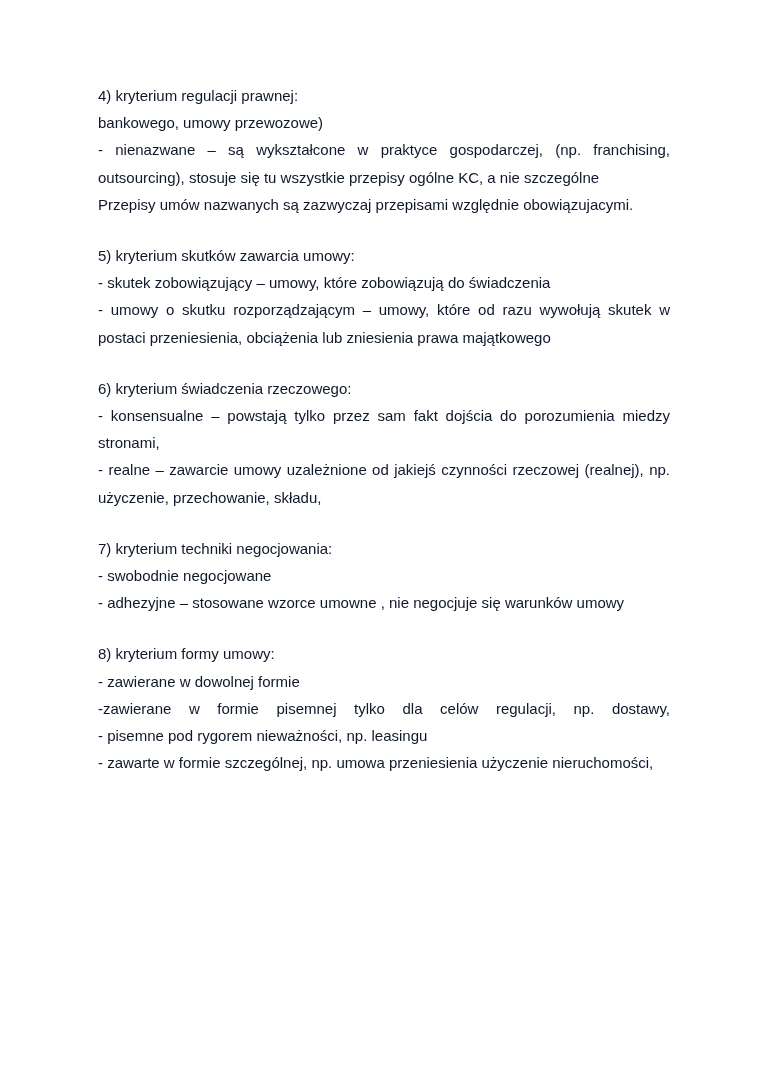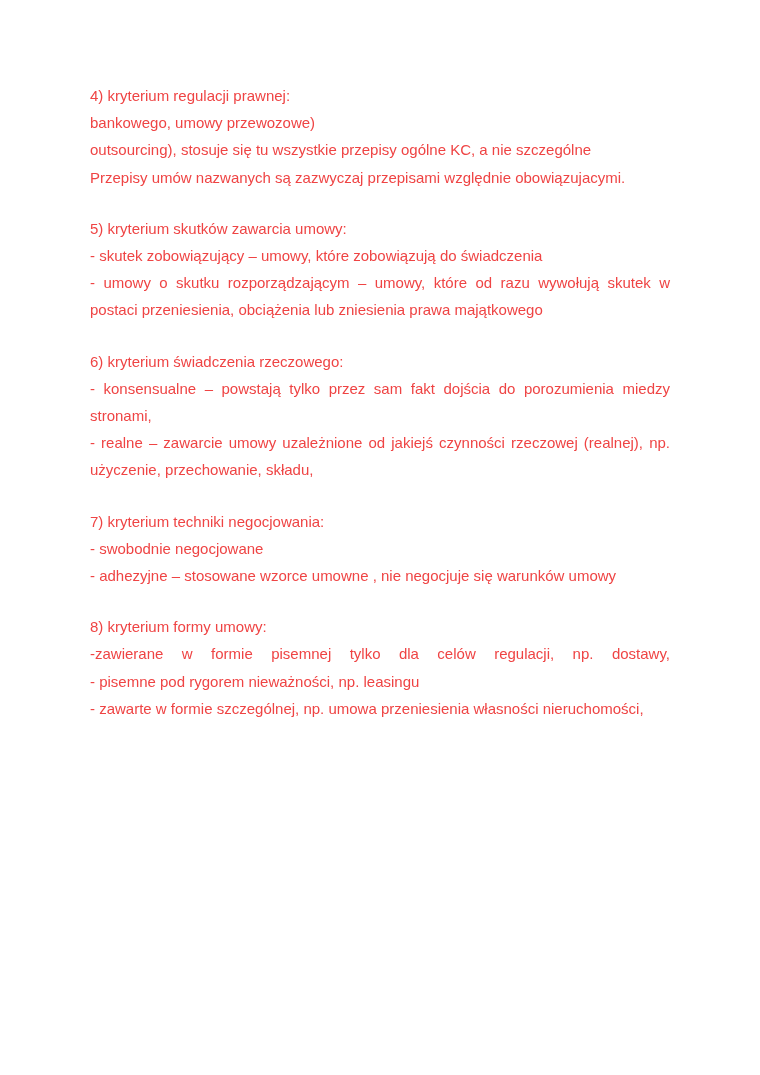--- a/index.html
+++ b/index.html
@@ -22,37 +22,39 @@
   }
   .doc-body {
     color: #000000;
   }
   .section {
     margin-bottom: 24px;
   }
   .line {
     font-size: 15px;
     line-height: 27.2px;
-    color: #ef4444;
+    color: #0f172a;
     text-align: left;
     white-space: normal;
+    margin-left: 8px;
   }
   .line.justify {
     text-align: justify;
     text-align-last: justify;
   }
 </style>
 </head>
 <body>
 
 <div class="page">
   <div class="doc-body">
       <div class="section">
         <div class="line">4) kryterium regulacji prawnej:</div>
         <div class="line">bankowego, umowy przewozowe)</div>
+        <div class="line justify">- nienazwane – są wykształcone w praktyce gospodarczej, (np. franchising,</div>
         <div class="line">outsourcing), stosuje się tu wszystkie przepisy ogólne KC, a nie szczególne</div>
         <div class="line">Przepisy umów nazwanych są zazwyczaj przepisami względnie obowiązujacymi.</div>
       </div>
       <div class="section">
         <div class="line">5) kryterium skutków zawarcia umowy:</div>
         <div class="line">- skutek zobowiązujący – umowy, które zobowiązują do świadczenia</div>
         <div class="line justify">- umowy o skutku rozporządzającym – umowy, które od razu wywołują skutek w</div>
         <div class="line">postaci przeniesienia, obciążenia lub zniesienia prawa majątkowego</div>
       </div>
       <div class="section">
@@ -62,18 +64,19 @@
         <div class="line justify">- realne – zawarcie umowy uzależnione od jakiejś czynności rzeczowej (realnej), np.</div>
         <div class="line">użyczenie, przechowanie, składu,</div>
       </div>
       <div class="section">
         <div class="line">7) kryterium techniki negocjowania:</div>
         <div class="line">- swobodnie negocjowane</div>
         <div class="line">- adhezyjne – stosowane wzorce umowne , nie negocjuje się warunków umowy</div>
       </div>
       <div class="section">
         <div class="line">8) kryterium formy umowy:</div>
+        <div class="line">- zawierane w dowolnej formie</div>
         <div class="line justify">-zawierane w formie pisemnej tylko dla celów regulacji, np. dostawy,</div>
         <div class="line">- pisemne pod rygorem nieważności, np. leasingu</div>
-        <div class="line">- zawarte w formie szczególnej, np. umowa przeniesienia własności nieruchomości,</div>
+        <div class="line">- zawarte w formie szczególnej, np. umowa przeniesienia użyczenie nieruchomości,</div>
       </div>
     </div>
 </div>
 
 </body></html>

